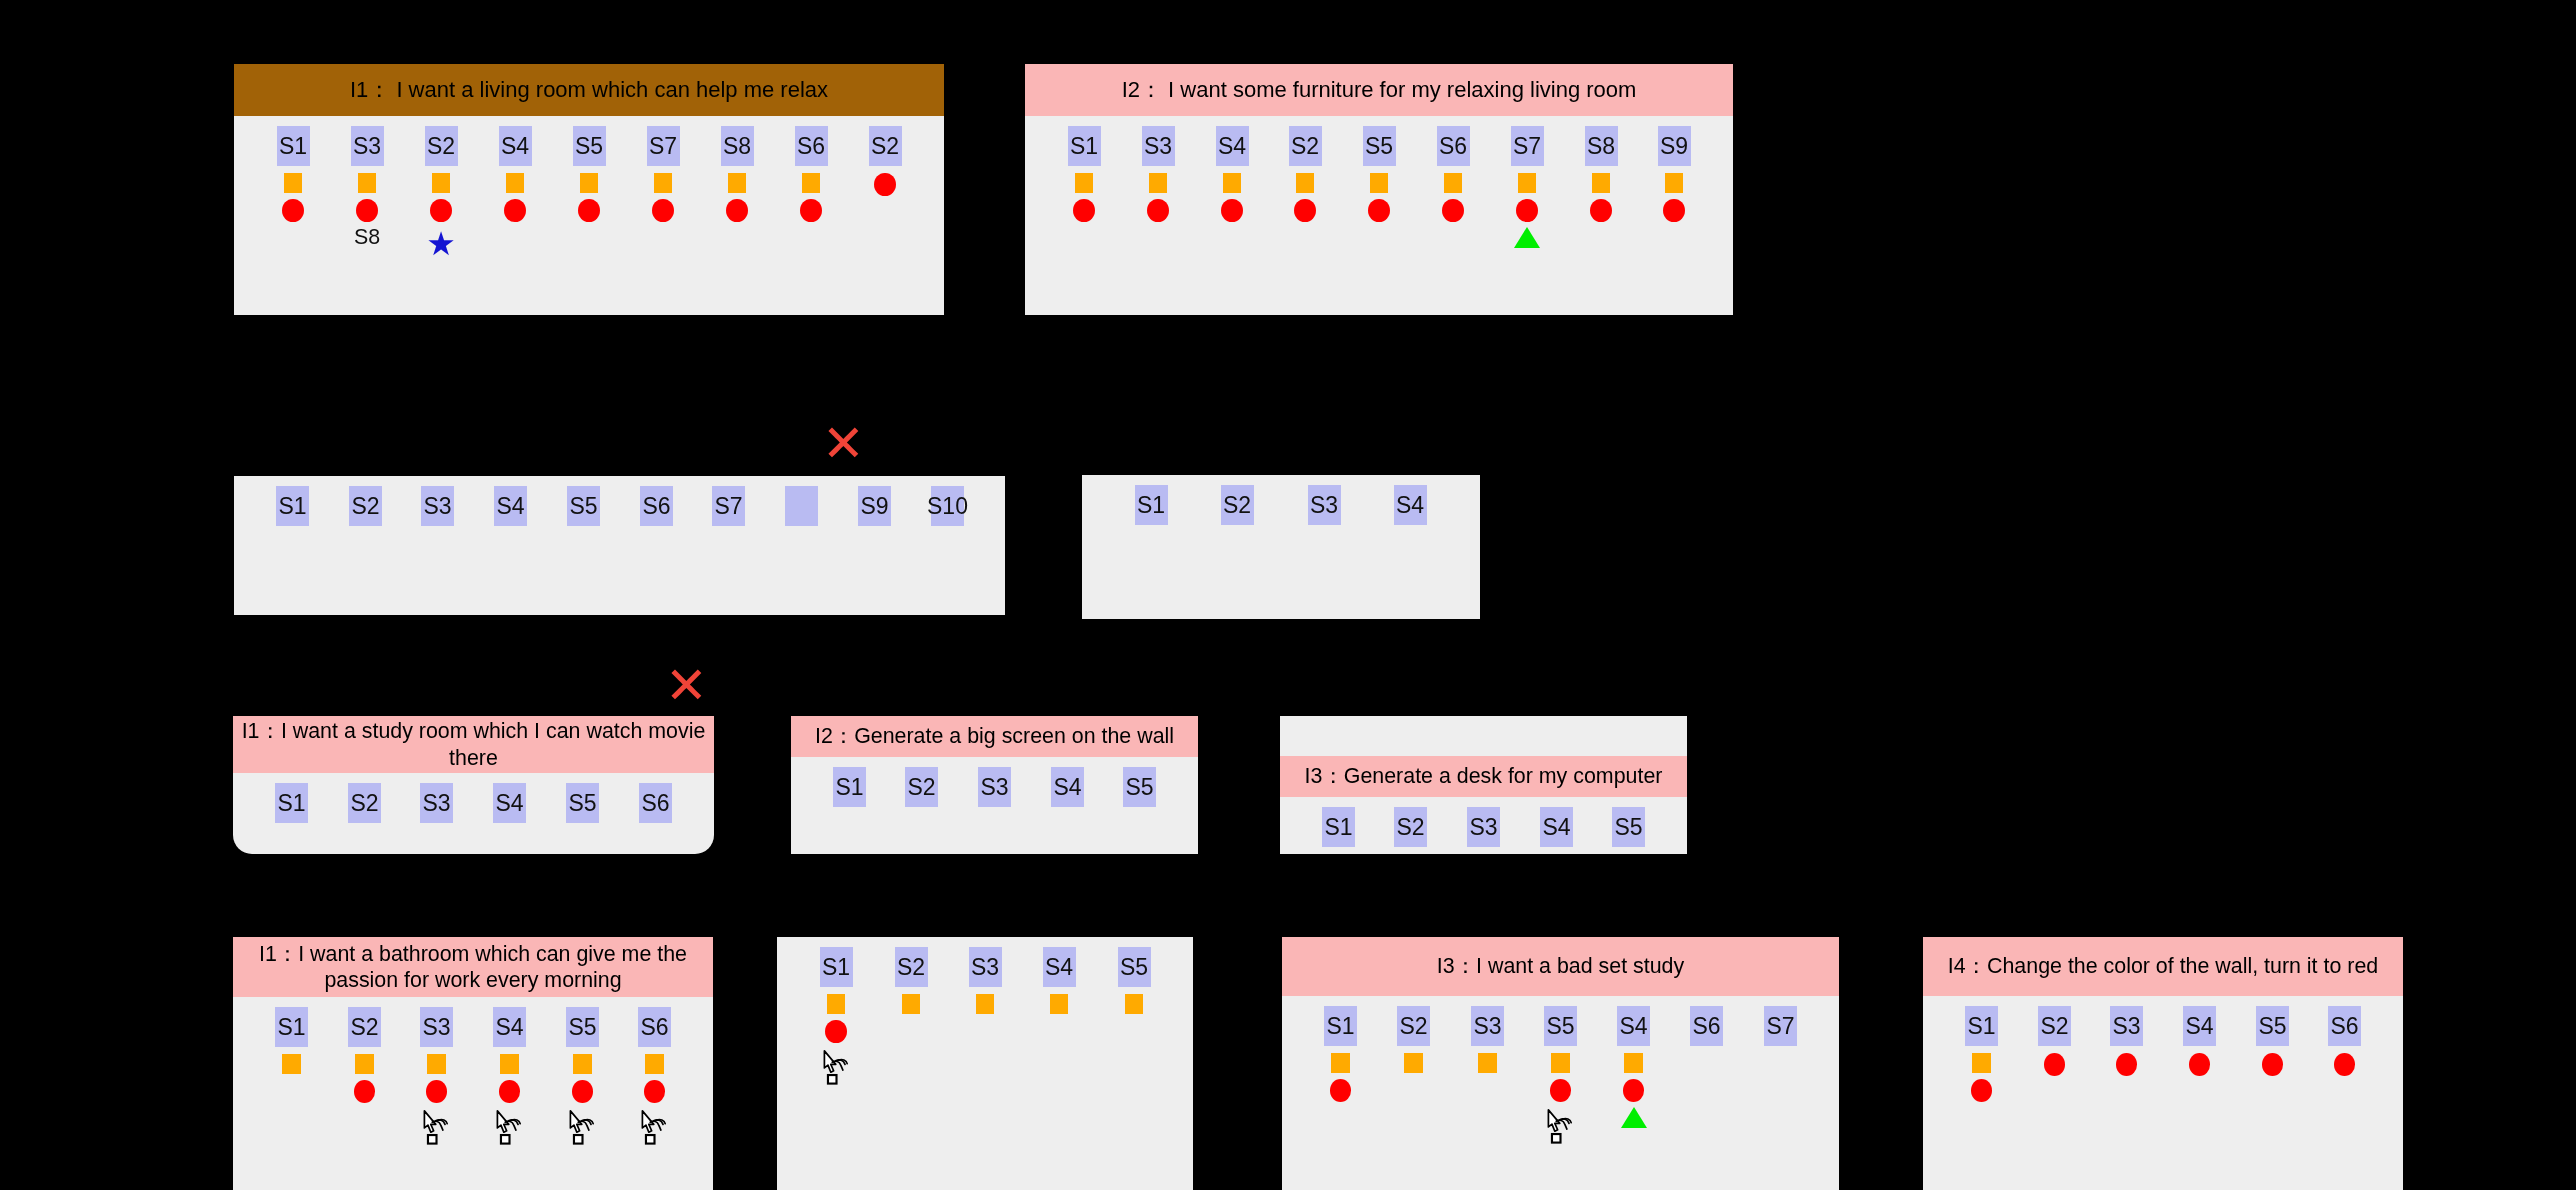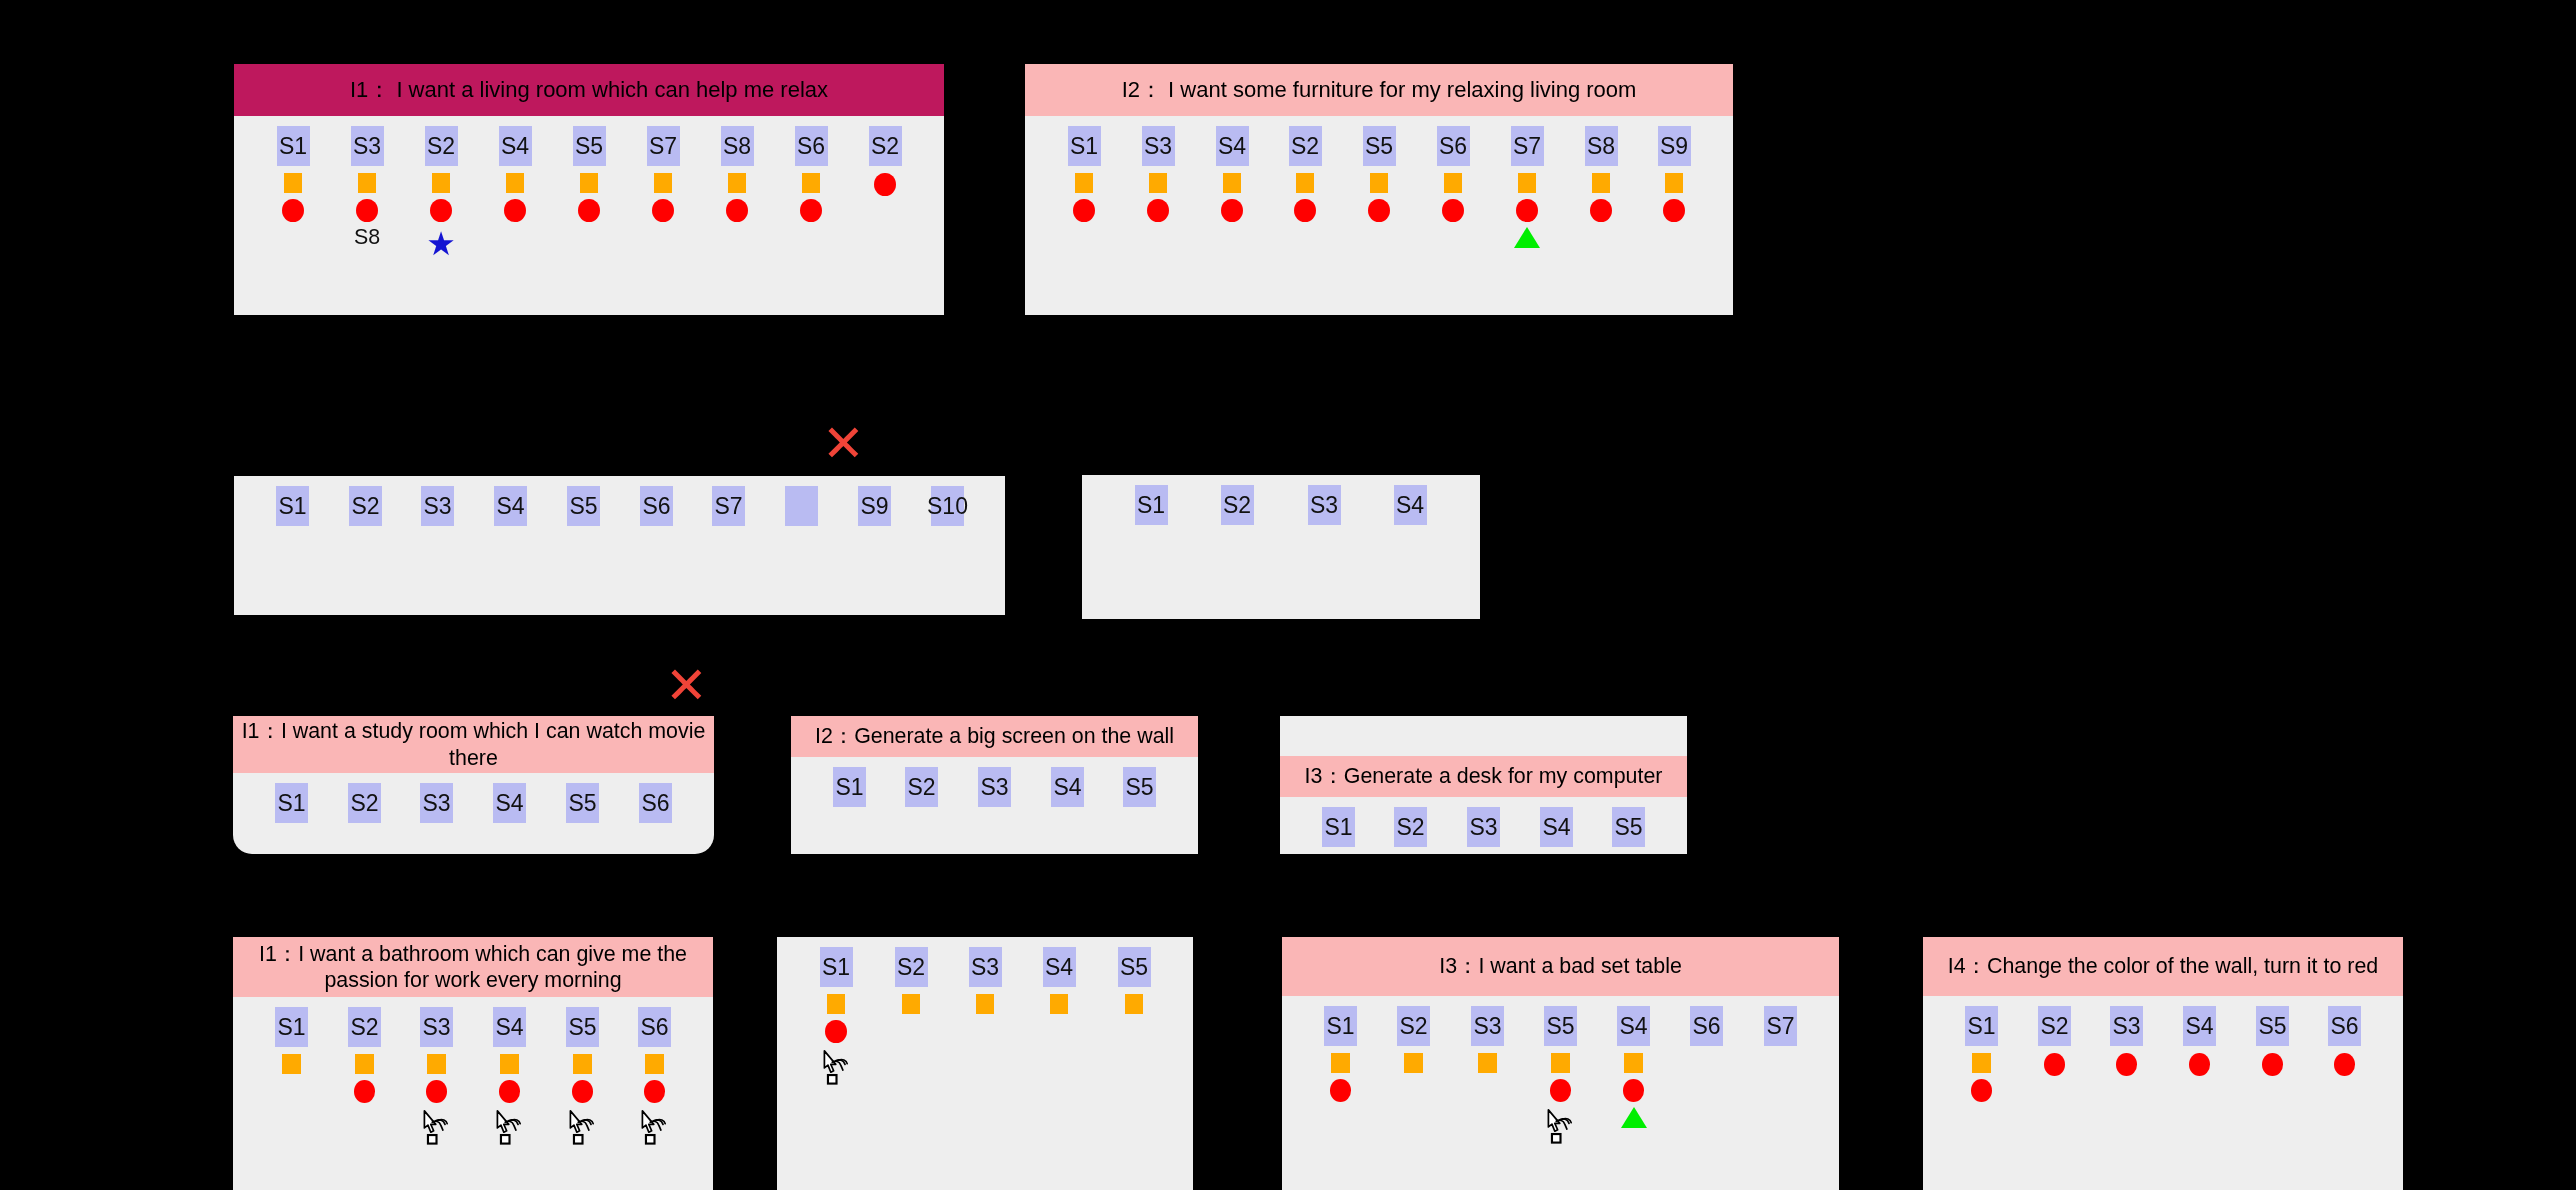--- a/index.html
+++ b/index.html
@@ -26,21 +26,21 @@
   .mark-tri{width:0;height:0;border-left:13px solid transparent;border-right:13px solid transparent;border-bottom:21.4px solid #00EE00;}
   .mark-label{color:#111;font-size:21.4px;line-height:1;}
   .xmark{position:absolute;color:#F04438;font-weight:700;line-height:1;}
   .hand-icon{display:block;}
 </style>
 </head>
 <body>
 
 <div id="stage">
     <div class="panel" style="left: 234px; top: 64px; width: 710px; height: 251px; background: rgb(238, 238, 238);">
-      <div class="panel-header" style="height: 52px; width: 100%; background: #be185d; font-size: 22px;">I1： I want a living room which can help me relax</div>
+      <div class="panel-header" style="height: 52px; width: 100%; background: #a16207; font-size: 22px;">I1： I want a living room which can help me relax</div>
       <div class="panel-body" style="height: 198px;">
         <div class="step-col" style="left: 22px; width: 74px; top: 10px;">
           <div class="sbox" style="background: rgb(185, 187, 242); width: 33px; height: 40px;">
             <span>S1</span>
           </div>
           <div style="display: flex; flex-direction: column; align-items: center; margin-top: 7.1px; gap: 5.7px;">
             <div class="mark-orange" style="width: 18.6px; height: 20px;"></div>
             <div class="mark-red" style="width: 21.4px; height: 23px;"></div>
           </div>
         </div>
@@ -551,21 +551,21 @@
           <div class="sbox" style="background: rgb(185, 187, 242); width: 33px; height: 40px;">
             <span>S5</span>
           </div>
           <div style="display: flex; flex-direction: column; align-items: center; margin-top: 7.1px; gap: 5.7px;">
             <div class="mark-orange" style="width: 18.6px; height: 20px;"></div>
           </div>
         </div>
       </div>
     </div>
     <div class="panel" style="left: 1282px; top: 937px; width: 557px; height: 253px; background: rgb(238, 238, 238);">
-      <div class="panel-header" style="height: 59px; width: 100%; background: rgb(250, 182, 182); font-size: 21.4px;">I3：I want a bad set table</div>
+      <div class="panel-header" style="height: 59px; width: 100%; background: rgb(250, 182, 182); font-size: 21.4px;">I3：I want a bad set study</div>
       <div class="panel-body" style="height: 195px;">
         <div class="step-col" style="left: 22px; width: 73px; top: 10px;">
           <div class="sbox" style="background: rgb(185, 187, 242); width: 33px; height: 40px;">
             <span>S1</span>
           </div>
           <div style="display: flex; flex-direction: column; align-items: center; margin-top: 7.1px; gap: 5.7px;">
             <div class="mark-orange" style="width: 18.6px; height: 20px;"></div>
             <div class="mark-red" style="width: 21.4px; height: 23px;"></div>
           </div>
         </div>

